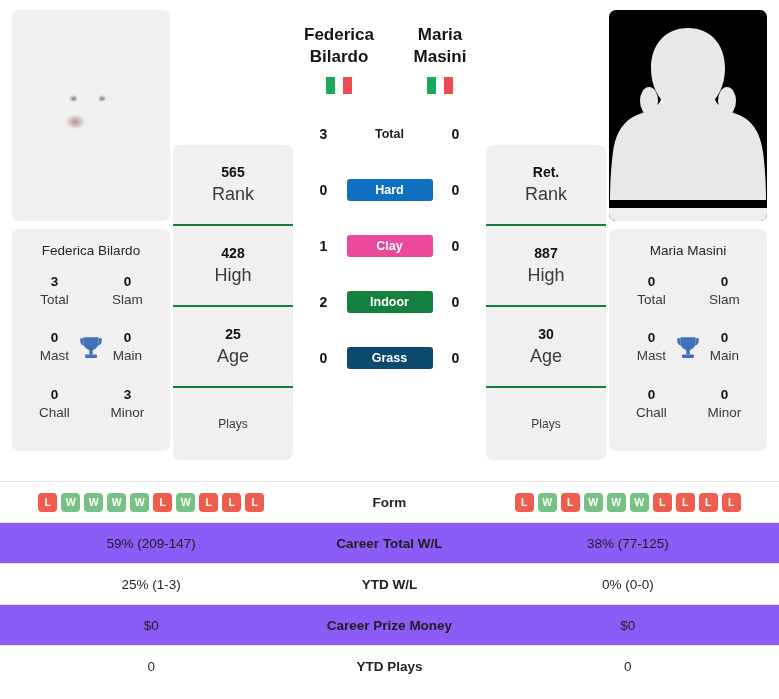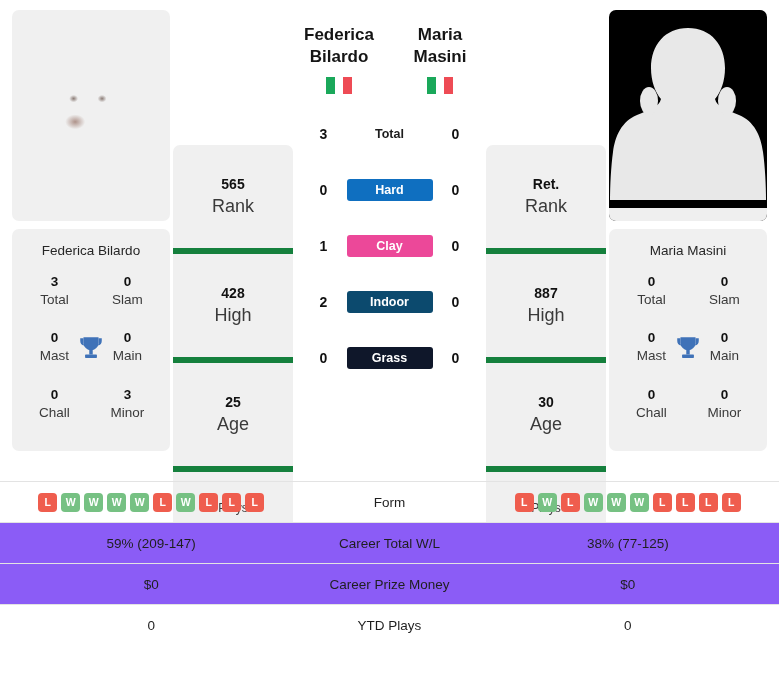--- a/index.html
+++ b/index.html
@@ -98,26 +98,26 @@
     display: flex;
     flex-direction: column;
   }
   .rank-col-spacer { height: 135px; }
   .rank-card {
     background: #f0f0f0;
     border-radius: 7px;
     overflow: hidden;
   }
   .rank-cell {
-    height: 109px;
+    height: 81px;
     display: flex;
     flex-direction: column;
     align-items: center;
     justify-content: center;
-    border-bottom: 6px solid #15803d;
+    border-bottom: 2px solid #15803d;
   }
   .rank-cell:last-child { border-bottom: none; height: 72px; }
   .rank-val { font-size: 14px; font-weight: bold; color: #111; line-height: 1.35; }
   .rank-lab { font-size: 18px; color: #3a3a3a; line-height: 1.35; }
   .rank-plays { font-size: 12px; color: #3a3a3a; }
 
   
   .center-col {
     flex: 1 1 auto;
     display: flex;
@@ -183,21 +183,21 @@
   .stats-table tr { border-top: 1px solid #e3e3e3; }
   .stats-table tr.shaded { background: #8b5cf6; }
   .stats-table td {
     height: 41px;
     font-size: 13.5px;
     color: #1f1f1f;
     text-align: center;
     vertical-align: middle;
     padding: 0 6px;
   }
-  .stats-table td.label { font-weight: normal; width: 174px; }
+  .stats-table td.label { font-weight: bold; width: 174px; }
   .stats-table td.side { width: 302px; }
 
   .form-list { display: flex; justify-content: center; gap: 4px; }
   .form-chip {
     width: 19px; height: 19px;
     border-radius: 4px;
     display: flex;
     align-items: center;
     justify-content: center;
     color: #fff;
@@ -310,26 +310,26 @@
             <div class="badge" style="background: rgb(15, 111, 192);">Hard</div>
             <div class="cnt">0</div>
           </div>
           <div class="srow">
             <div class="cnt">1</div>
             <div class="badge" style="background: #ec4899;">Clay</div>
             <div class="cnt">0</div>
           </div>
           <div class="srow">
             <div class="cnt">2</div>
-            <div class="badge" style="background: #0c4a6e;">Indoor</div>
+            <div class="badge" style="background: #15803d;">Indoor</div>
             <div class="cnt">0</div>
           </div>
           <div class="srow">
             <div class="cnt">0</div>
-            <div class="badge" style="background: #0f172a;">Grass</div>
+            <div class="badge" style="background: #0c4a6e;">Grass</div>
             <div class="cnt">0</div>
           </div>
         </div>
     </div>
 
     <div class="rank-col">
       <div class="rank-col-spacer"></div>
       <div class="rank-card">
         <div class="rank-cell">
           <div class="rank-val">Ret.</div>
@@ -430,20 +430,25 @@
               <span class="form-chip L">L</span>
               <span class="form-chip L">L</span>
               <span class="form-chip L">L</span>
             </div>
           </td>
         </tr>
         <tr class="shaded">
           <td class="side">59% (209-147)</td>
           <td class="label">Career Total W/L</td>
           <td class="side">38% (77-125)</td>
+        </tr>
+        <tr>
+          <td class="side">25% (1-3)</td>
+          <td class="label">YTD W/L</td>
+          <td class="side">0% (0-0)</td>
         </tr>
         <tr class="shaded">
           <td class="side">$0</td>
           <td class="label">Career Prize Money</td>
           <td class="side">$0</td>
         </tr>
         <tr>
           <td class="side">0</td>
           <td class="label">YTD Plays</td>
           <td class="side">0</td>

